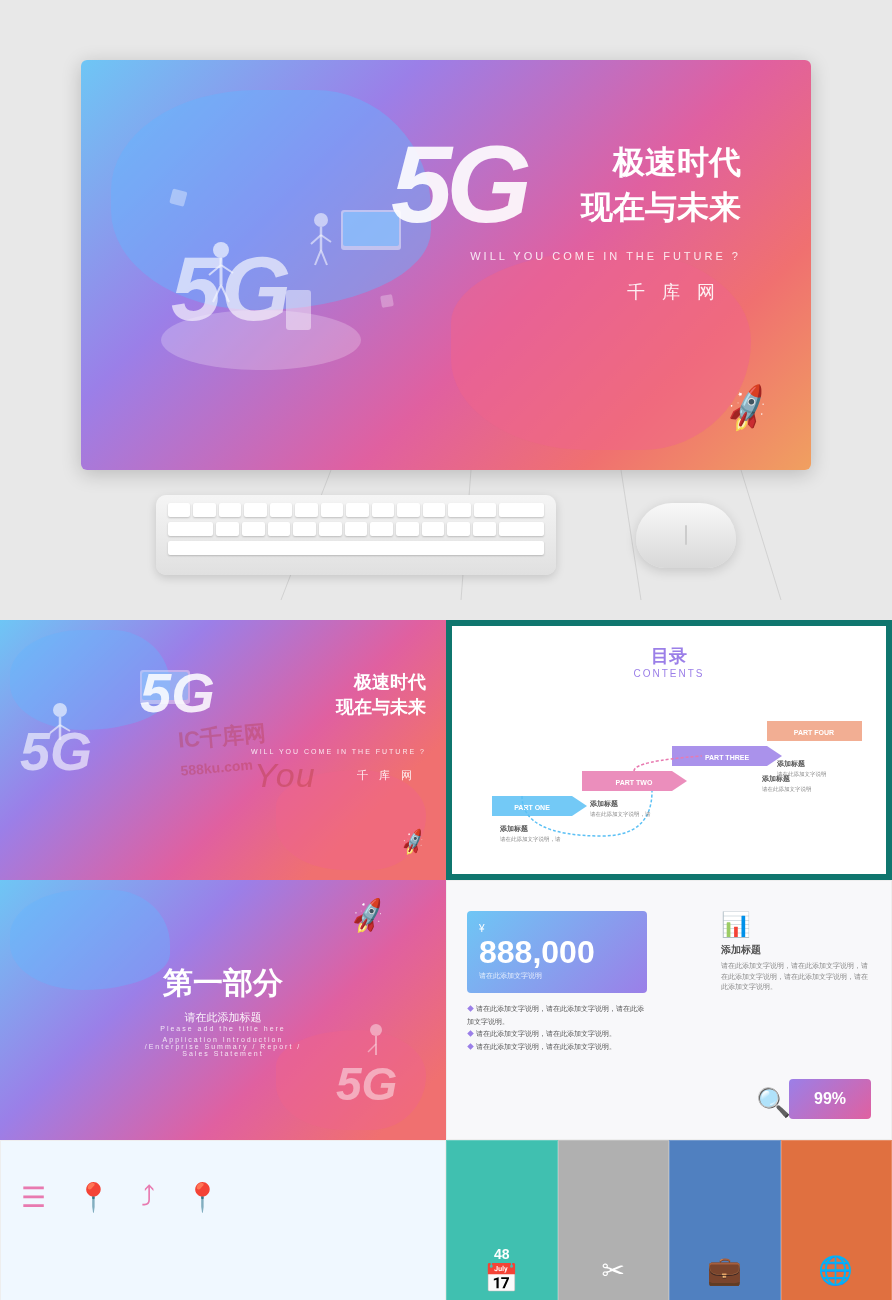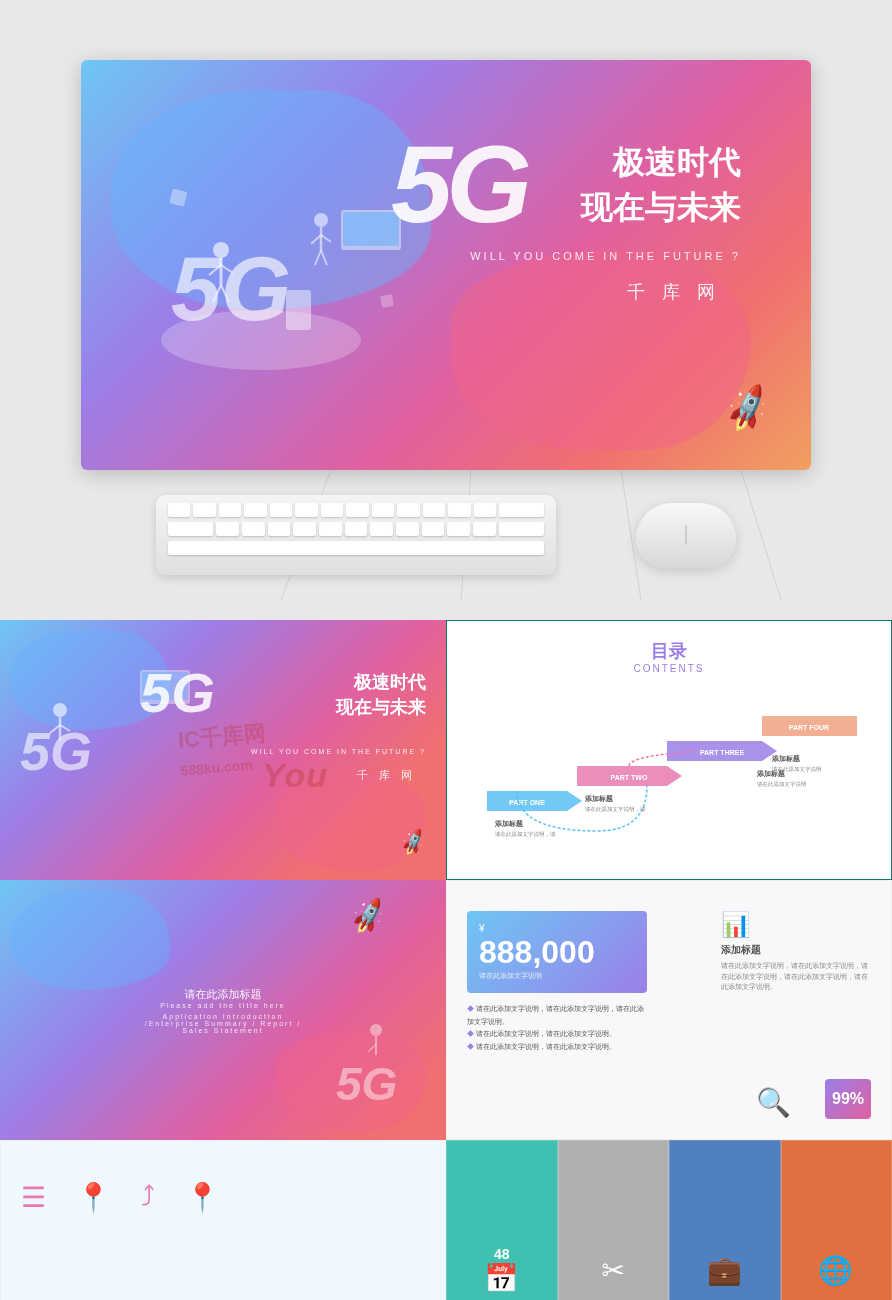--- a/index.html
+++ b/index.html
@@ -154,21 +154,21 @@
       overflow: hidden;
     }
 
     
     .slide-title-mini {
       background: linear-gradient(135deg, #6ec6f5 0%, #9b7fe8 30%, #e060a0 60%, #f07070 80%);
     }
     
     .slide-contents {
       background: #fff;
-      border: 1px solid #0f766e;
+      border: 6px solid #0f766e;
     }
     
     .slide-part1 {
       background: linear-gradient(135deg, #6ec6f5 0%, #9b7fe8 35%, #e060a0 65%, #f07070 90%);
     }
     
     .slide-data {
       background: #f8f8fa;
       border: 1px solid #eee;
     }
@@ -301,21 +301,21 @@
     .data-add-desc {
       font-size: 7px;
       color: #888;
       line-height: 1.5;
     }
     .data-percent-box {
       position: absolute;
       right: 20px; bottom: 20px;
       background: linear-gradient(135deg, #9b7fe8, #e060a0);
       color: white;
-      width: 46px; height: 40px;
+      width: 82px; height: 40px;
       border-radius: 4px;
       display: flex;
       align-items: center;
       justify-content: center;
       font-size: 16px;
       font-weight: 700;
     }
     .data-search-icon {
       position: absolute;
       right: 100px; bottom: 20px;
@@ -360,23 +360,23 @@
     }
     .br-cell-date {
       font-size: 14px;
       font-weight: 700;
       color: white;
     }
 
     
     .you-watermark {
       position: absolute;
-      left: 262px; top: 756px;
+      left: 254px; top: 756px;
       font-size: 34px;
-      font-weight: 700;
+      font-weight: 400;
       color: rgba(180,60,60,0.4);
       font-style: italic;
       pointer-events: none;
       z-index: 100;
       letter-spacing: 1px;
     }
 
     
     .mini-blob1 {
       position: absolute;
@@ -577,20 +577,21 @@
     <div style="position:absolute;right:60px;top:20px;font-size:28px;transform:rotate(-15deg);">🚀</div>
 
     <svg style="position:absolute;right:10px;bottom:10px;opacity:0.7;" width="160" height="130">
       <text x="60" y="100" font-size="46" font-weight="900" fill="rgba(255,255,255,0.65)" font-style="italic">5G</text>
       <circle cx="100" cy="30" r="6" fill="rgba(255,255,255,0.6)"></circle>
       <line x1="100" y1="36" x2="100" y2="55" stroke="rgba(255,255,255,0.6)" stroke-width="2"></line>
       <line x1="100" y1="44" x2="92" y2="52" stroke="rgba(255,255,255,0.6)" stroke-width="1.5"></line>
     </svg>
 
     <div class="part1-title">
+      <div class="p1-main">第一部分</div>
       <div class="p1-sub">请在此添加标题</div>
       <div class="p1-en">Please add the title here</div>
       <div class="p1-en" style="margin-top:4px;max-width:180px;">Application Introduction /Enterprise Summary / Report / Sales Statement</div>
     </div>
   </div>
 
   <div class="slide-thumb slide-data">
     <div class="data-left">
       <div class="data-yuan">
         <div class="yuan-symbol">¥</div>

